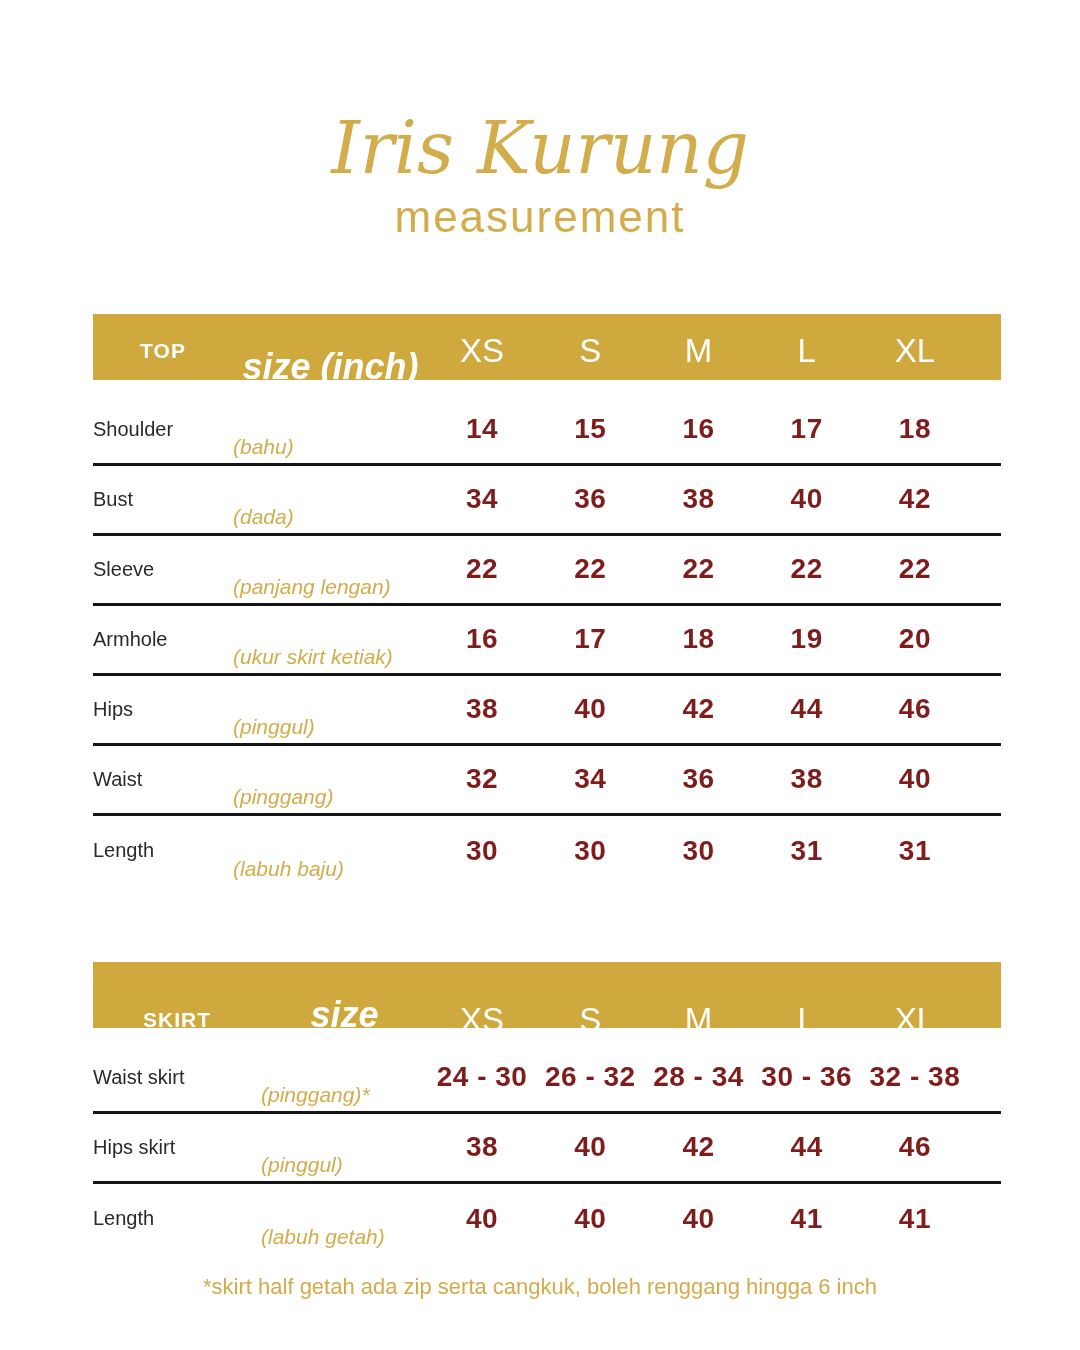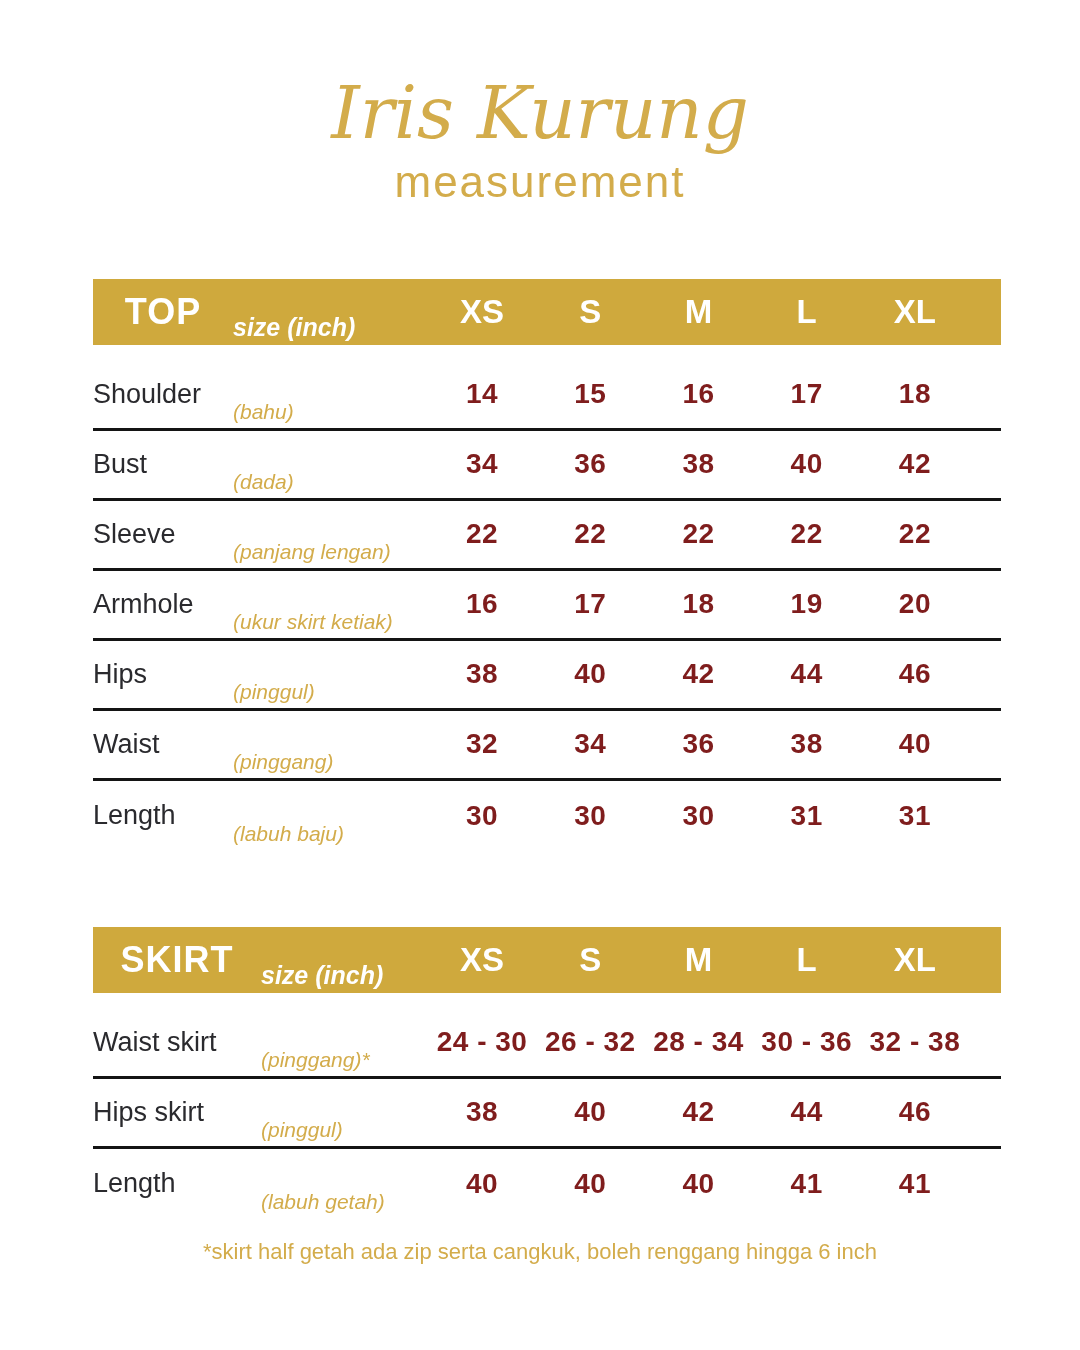--- a/index.html
+++ b/index.html
@@ -4,21 +4,21 @@
 <style>
   html, body { margin: 0; padding: 0; background: #ffffff; }
   body {
     width: 1080px; height: 1350px; overflow: hidden;
     font-family: "Liberation Sans", sans-serif;
     -webkit-font-smoothing: antialiased;
   }
   .page { width: 1080px; height: 1350px; }
 
   
-  .title-block { padding-top: 72px; text-align: center; }
+  .title-block { padding-top: 107px; text-align: center; }
   .main-title {
     margin: 0;
     font-family: "DejaVu Serif", "Liberation Serif", serif;
     font-style: italic; font-weight: 400;
     font-size: 72px; line-height: 1.15;
     color: var(--gold-text);
   }
   .sub-title {
     margin: 2px 0 0 0;
     font-size: 44px; font-weight: 300; letter-spacing: 2px;
@@ -33,35 +33,35 @@
   .band {
     display: grid; align-items: center;
     height: 66px; padding-right: 32px; box-sizing: border-box;
     background: var(--gold-band); color: #ffffff;
   }
   .size-table[data-table="0"] .band,
   .size-table[data-table="0"] .trow { grid-template-columns: 140px 195px repeat(5, 1fr); }
   .size-table[data-table="1"] .band,
   .size-table[data-table="1"] .trow { grid-template-columns: 168px 167px repeat(5, 1fr); }
 
-  .band-name  { text-align: center; font-size: 36px; font-weight: 700; letter-spacing: 1px; }
-  .band-unit  { font-size: 25px; font-weight: 700; font-style: italic; margin-top: 32px; }
-  .band-size  { text-align: center; font-size: 33px; font-weight: 700; }
+  .band-name  { text-align: center; font-size: 21px; font-weight: 700; letter-spacing: 1px; }
+  .band-unit  { text-align: center; font-size: 36px; font-weight: 700; font-style: italic; margin-top: 32px; }
+  .band-size  { text-align: center; font-size: 33px; font-weight: 400; }
 
   .rows { padding-top: 16px; }
   .size-table[data-table="1"] .rows { }
 
   .trow {
     display: grid; align-items: center;
     height: 70px; padding-right: 32px; box-sizing: border-box;
     border-bottom: 3px solid #141414;
   }
   .trow:last-child { border-bottom: none; }
 
-  .rlabel { font-size: 27px; color: #2a2a2e; }
+  .rlabel { font-size: 20px; color: #2a2a2e; }
   .rtrans { font-size: 21px; font-style: italic; color: var(--gold-text); margin-top: 36px; }
   .rval   { text-align: center; font-size: 28px; font-weight: 700; color: #7f1d1d; letter-spacing: 0.5px; }
 
   
   .footnote {
     margin-top: 20px; text-align: center;
     font-size: 22px; color: var(--gold-text);
   }
 </style>
 </head>

